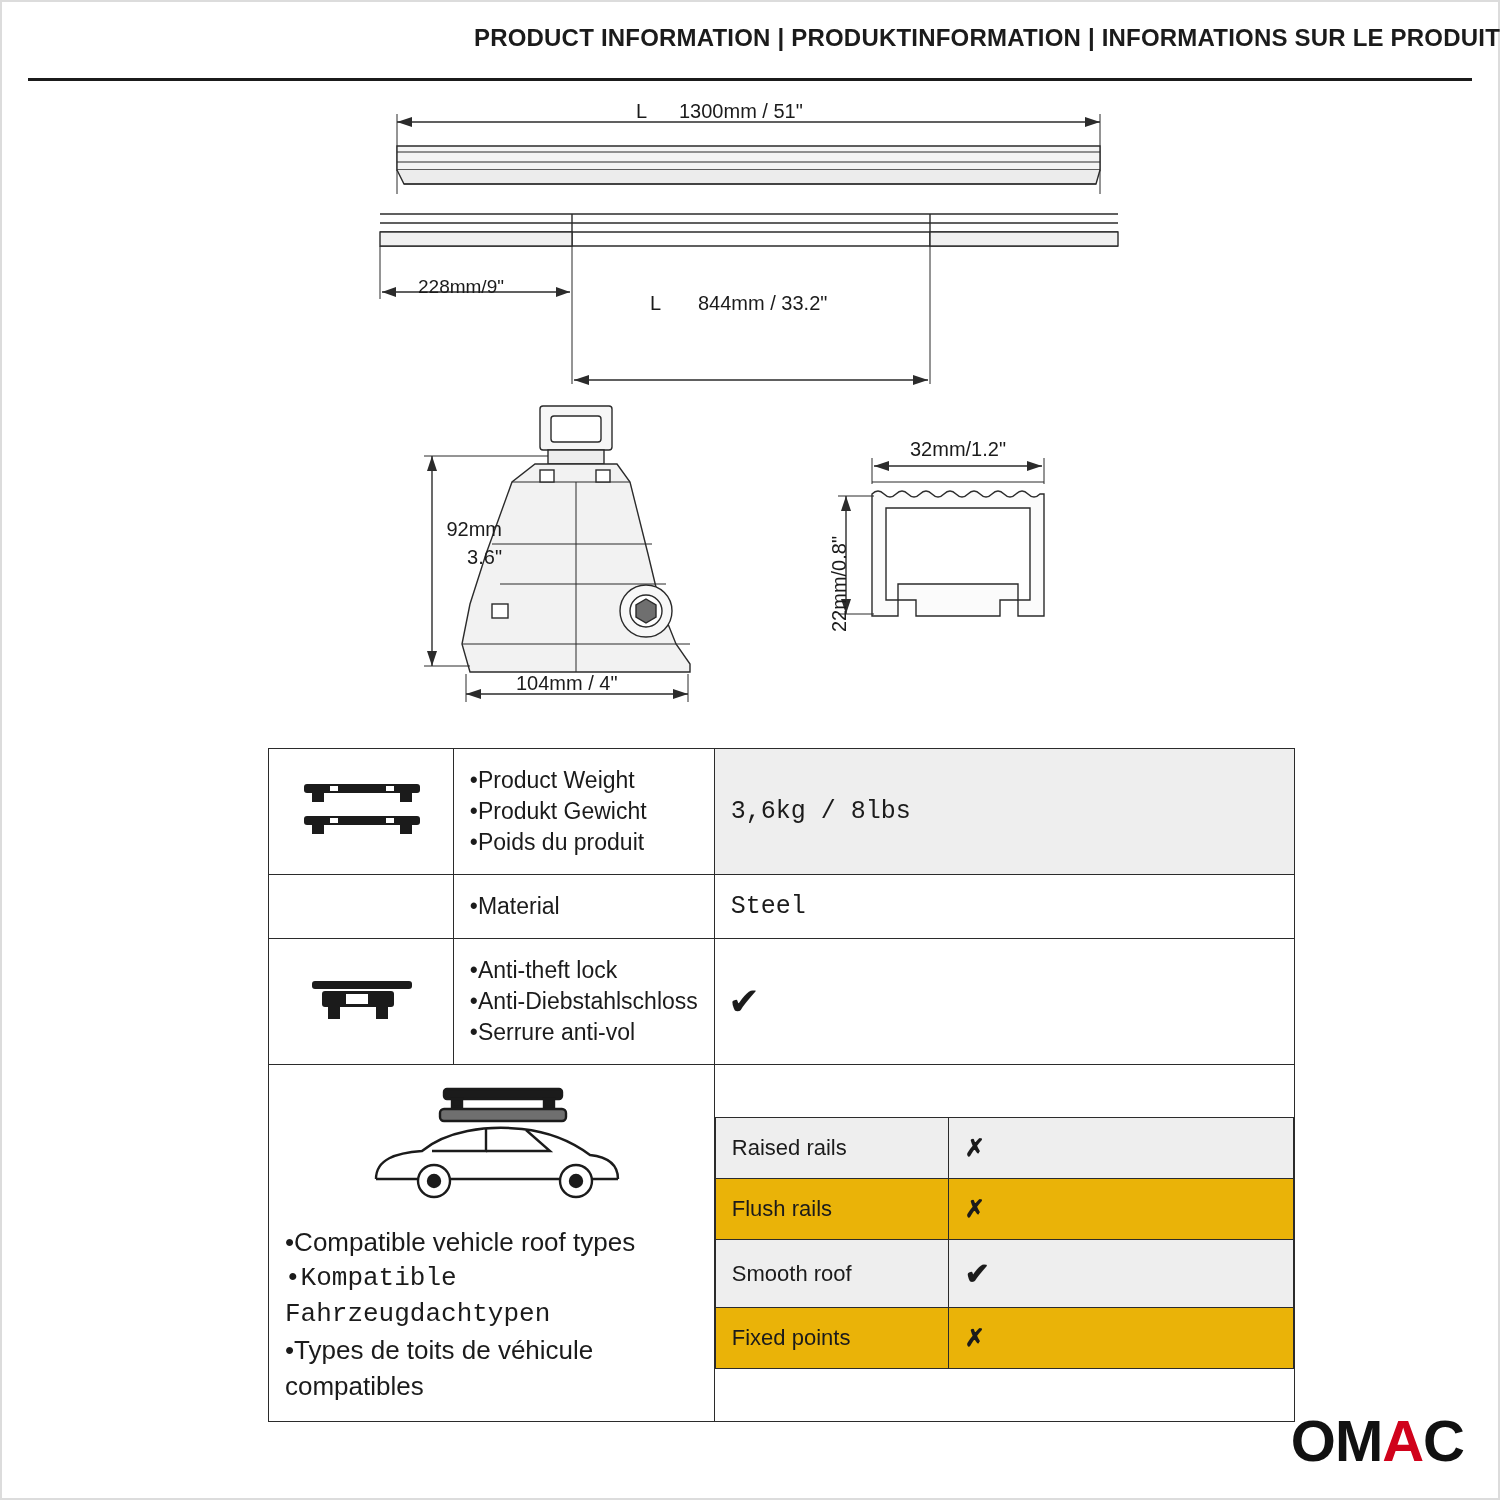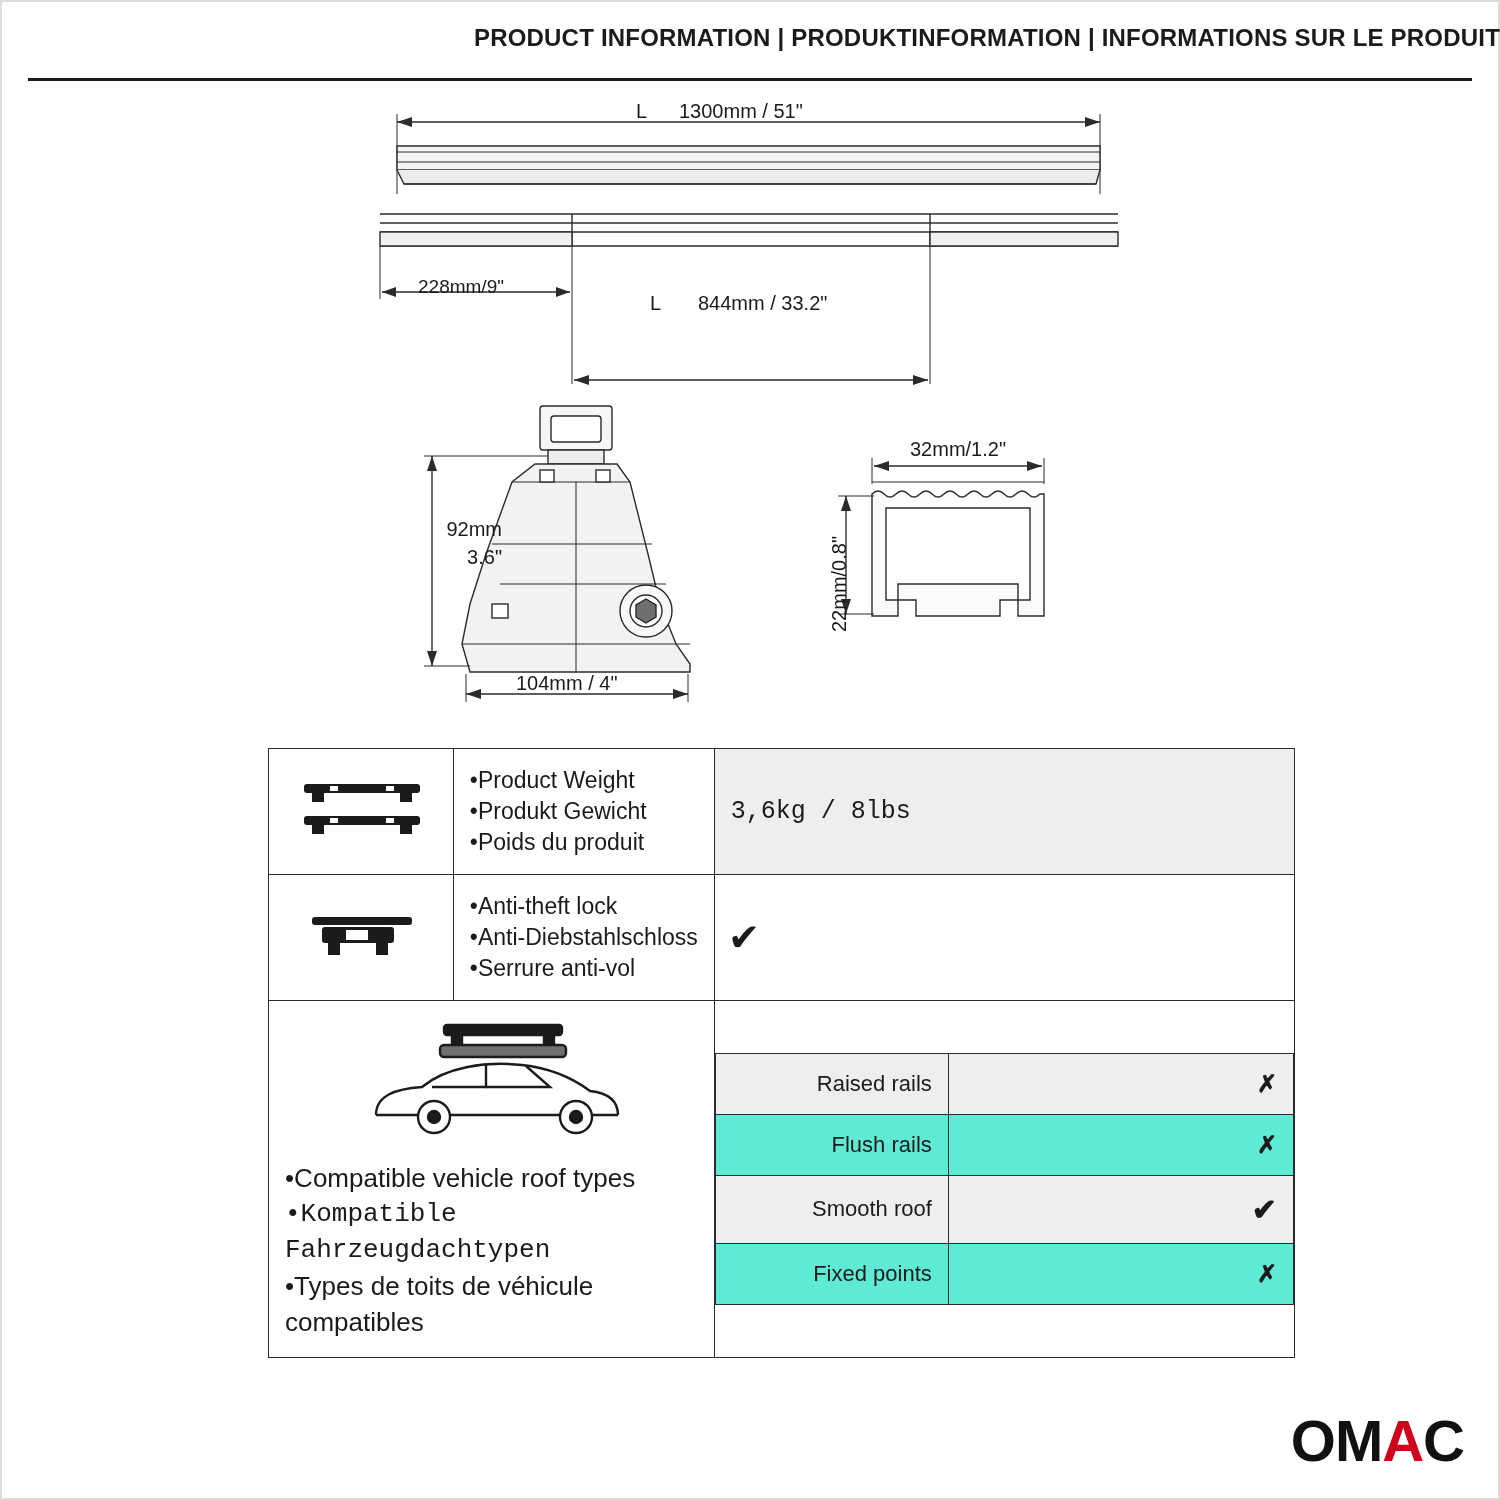--- a/index.html
+++ b/index.html
@@ -45,24 +45,24 @@
     padding:16px;
   }
   .icon-cell{width:152px;text-align:center;padding:8px 0;}
   .label-cell{padding:10px 10px 10px 4px;}
   .label-cell .lbl{line-height:1.35;font-size:23px;white-space:nowrap;}
   .value-cell{
     width:578px;padding-left:22px;font-size:25px;background:#eeeeee;font-family:Liberation Mono, monospace;
   }
   .value-cell.white{background:#ffffff;}
   .sub-table{width:100%;border-collapse:collapse;}
-  .sub-table td{border:1.5px solid #2b2b2b;text-align:right;}
+  .sub-table td{border:1.5px solid #2b2b2b;}
   .sub-name{width:200px;padding:14px 0 14px 16px;font-size:22px;background:#eeeeee;}
   .sub-mark{padding:14px 0 14px 18px;font-size:22px;background:#eeeeee;}
-  .sub-row-white .sub-name,.sub-row-white .sub-mark{background:#5eead4;}
+  .sub-row-white .sub-name,.sub-row-white .sub-mark{background:#eab308;}
   .tick{font-size:30px;font-weight:bold;}
   .cross{font-size:24px;font-weight:bold;}
   .bigtick{font-size:44px;font-weight:bold;line-height:1;}
   
   .compat-cell{padding:12px 14px 14px 14px;}
   .compat-text{font-size:26px;line-height:1.38;margin-top:8px;}
   
   .logo{
     position:absolute;right:36px;bottom:26px;
     font-size:58px;font-weight:bold;letter-spacing:-1px;
@@ -212,20 +212,27 @@
         </svg>
       </td>
       <td class="label-cell">
         <div class="lbl">•Product Weight</div>
         <div class="lbl">•Produkt Gewicht</div>
         <div class="lbl">•Poids du produit</div>
       </td>
       <td class="value-cell">3,6kg / 8lbs</td>
     </tr>
 
+    <tr>
+      <td class="icon-cell"></td>
+      <td class="label-cell">
+        <div class="lbl">•Material</div>
+      </td>
+      <td class="value-cell white">Steel</td>
+    </tr>
 
 
     <tr>
       <td class="icon-cell">
         <svg width="150" height="72" viewBox="0 0 150 72">
           <g fill="#1b1b1b">
             <rect x="26" y="18" width="100" height="8" rx="3"></rect>
             <rect x="36" y="28" width="72" height="16" rx="3"></rect>
             <rect x="60" y="31" width="22" height="10" fill="#ffffff"></rect>
             <rect x="42" y="44" width="12" height="12"></rect>

